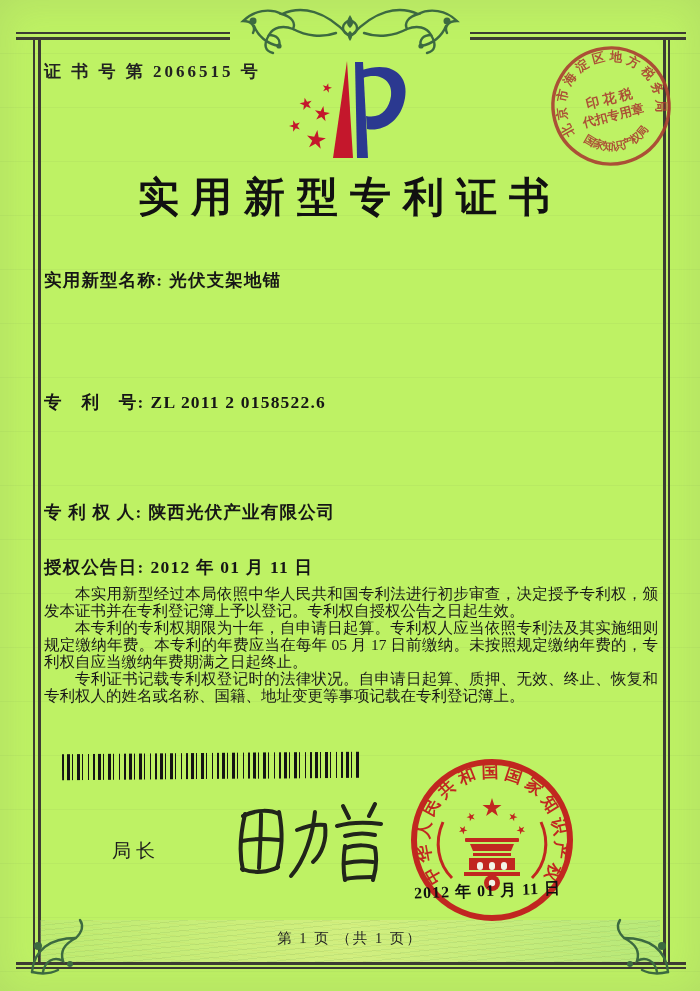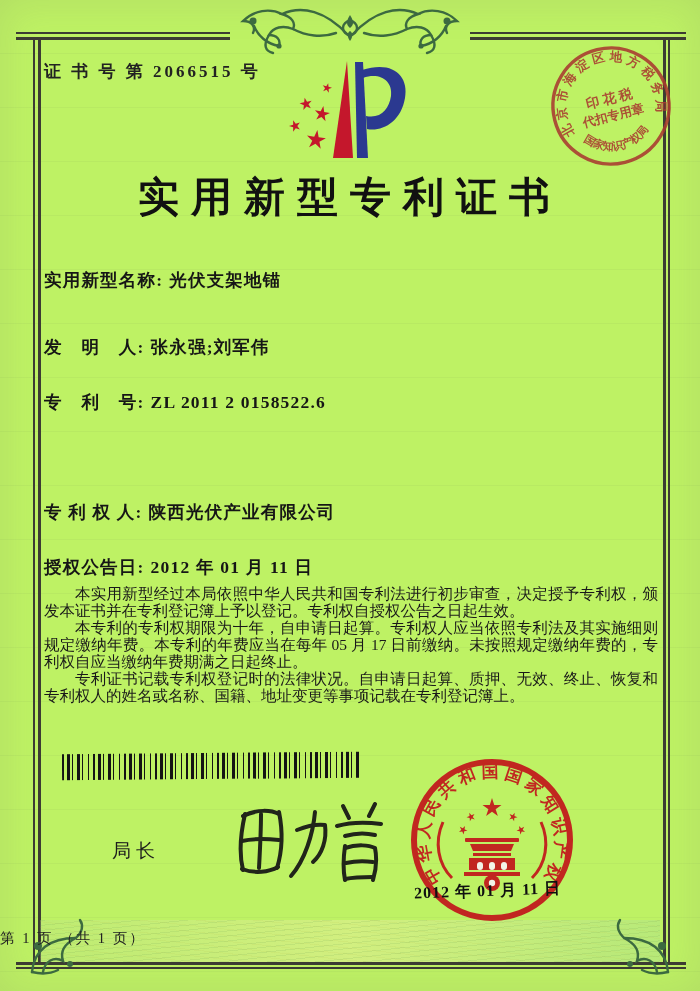--- a/index.html
+++ b/index.html
@@ -28,21 +28,21 @@
   
   .body{left:44px;width:614px;top:585px;font-size:15.5px;line-height:17px;text-align:justify;color:#191919;}
   .body p{margin:0;text-indent:2em;}
   
   .barcode{left:62px;top:753px;width:298px;height:26px;transform:rotate(-.5deg);
     background:
       repeating-linear-gradient(90deg,#141414 0 2px,transparent 2px 5px,#141414 5px 8px,transparent 8px 10px,#141414 10px 11px,transparent 11px 15px,#141414 15px 18px,transparent 18px 20px,#141414 20px 21px,transparent 21px 26px,#141414 26px 27px,transparent 27px 31px);
   }
   .sig-label{left:112px;top:838px;font-size:19px;font-weight:400;letter-spacing:5px;}
   .seal-date{left:414px;top:880px;width:195px;font-size:16px;font-weight:700;letter-spacing:1px;color:#101010;transform:rotate(-2deg);white-space:nowrap;}
-  .footer{left:0;right:0;top:929px;text-align:left;font-size:14.5px;letter-spacing:2px;color:#222;}
+  .footer{left:0;right:0;top:929px;text-align:center;font-size:14.5px;letter-spacing:2px;color:#222;}
   
   .waveband{left:40px;top:920px;width:620px;height:42px;opacity:.8;
     background:
       repeating-linear-gradient(174deg,rgba(110,160,90,.18) 0 1px,transparent 1px 5px),
       repeating-linear-gradient(186deg,rgba(190,190,80,.15) 0 1px,transparent 1px 6px),
       linear-gradient(90deg,rgba(190,220,150,.35),rgba(240,235,170,.5) 50%,rgba(170,215,165,.4));
   }
   svg text{font-family:"Liberation Serif","DejaVu Serif",serif;}
 </style>
 </head>
@@ -134,23 +134,20 @@
       <textPath href="#arcTaxBot" startOffset="0" textLength="74" lengthAdjust="spacing">国家知识产权局</textPath>
     </text>
     <text x="0" y="-3" text-anchor="middle" font-size="13.5" font-weight="700" fill="#a93a30">印 花 税</text>
     <text x="0" y="14" text-anchor="middle" font-size="12.5" font-weight="700" fill="#a93a30">代扣专用章</text>
   </svg>
 
   <div class="abs title">实用新型专利证书</div>
 
   <div class="abs field" style="top:268px;">
     <span>实用新型名称:</span><span class="val">光伏支架地锚</span>
-  </div>
-  <div class="abs field" style="top:335px;">
-    <span>发　明　人:</span><span class="val">张永强;刘军伟</span>
   </div>
   <div class="abs field" style="top:390px;">
     <span>专　利　号:</span><span class="val">ZL 2011 2 0158522.6</span>
   </div>
   <div class="abs field" style="top:500px;">
     <span>专 利 权 人:</span><span class="val">陕西光伏产业有限公司</span>
   </div>
   <div class="abs field" style="top:555px;">
     <span>授权公告日:</span><span class="val">2012 年 01 月 11 日</span>
   </div>

